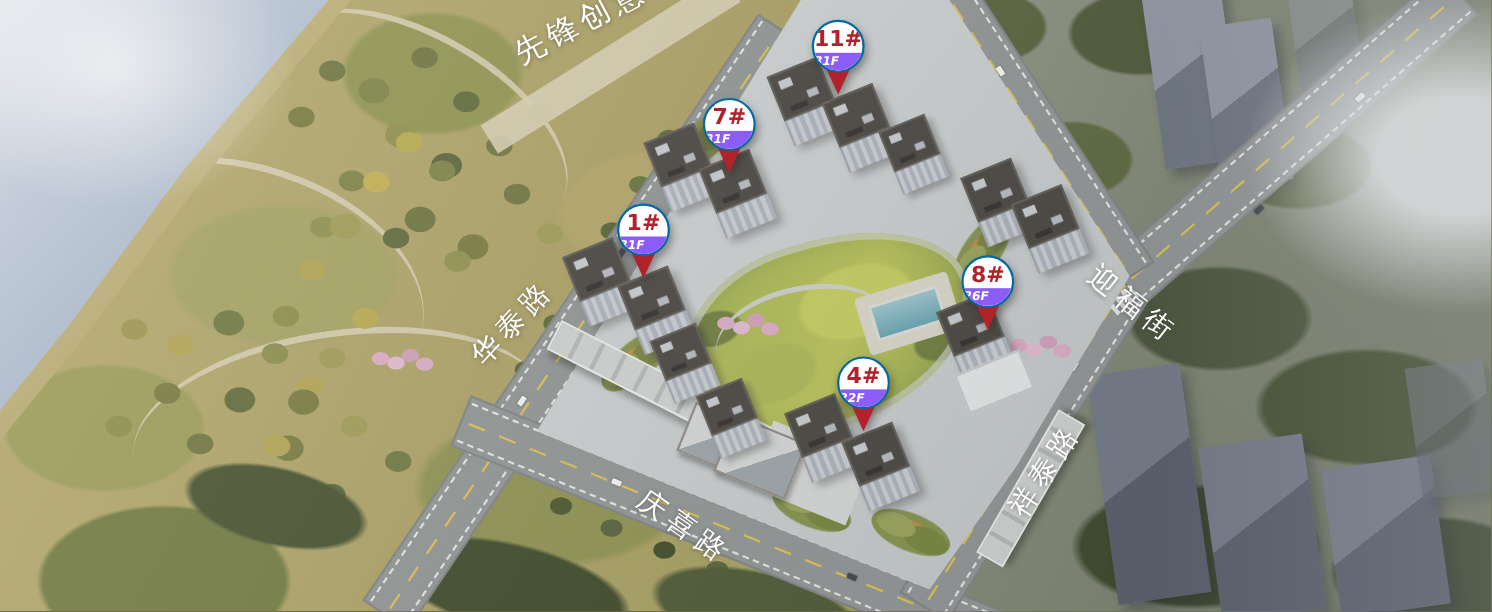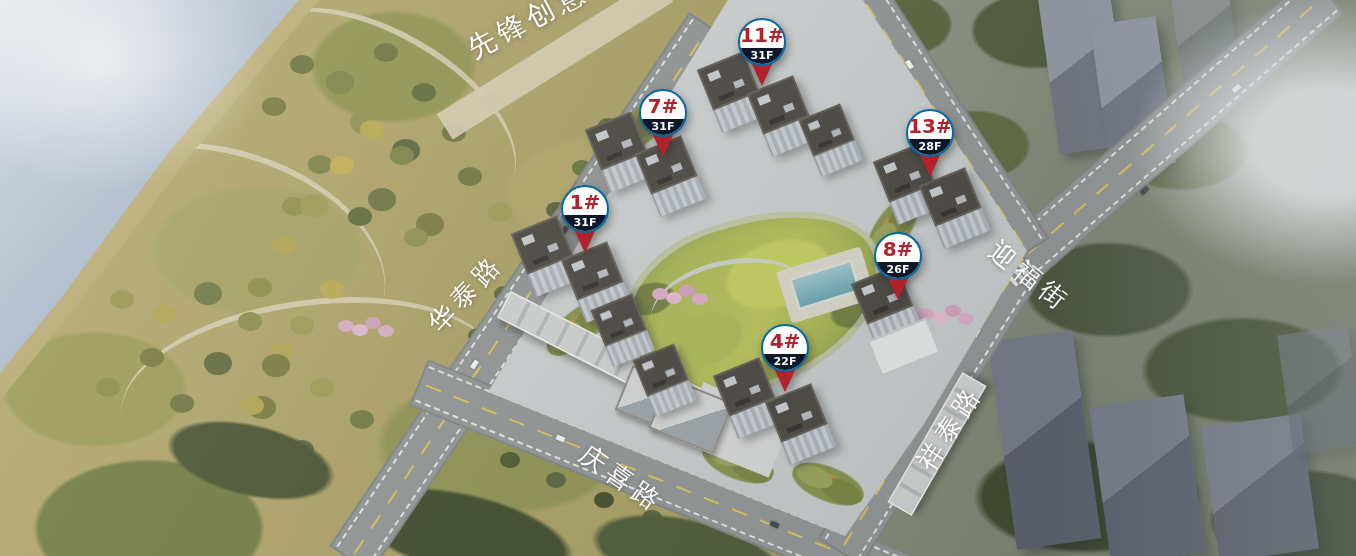--- a/index.html
+++ b/index.html
@@ -163,22 +163,22 @@
     font-weight:500; text-shadow:0 1px 4px rgba(60,60,55,.55); }
 
   
   .pin { width:52px; height:70px; cursor:pointer;
     filter:drop-shadow(2px 4px 4px rgba(40,30,30,.45)); }
   .pin .head { position:absolute; left:2px; top:0; width:48px; height:48px;
     border-radius:50%; background:#fff; border:2px solid #0369a1; overflow:hidden;
     display:flex; flex-direction:column; }
   .pin .num { flex:none; height:28px; line-height:31px; text-align:center;
     color:#b1222a; font-weight:bold; font-size:20px; letter-spacing:0; }
-  .pin .floor { flex:1; background:#0f172a; color:#fff; text-align:center;
-    font-size:11px; font-weight:bold; line-height:15px; }
+  .pin .floor { flex:1; background:#8b5cf6; color:#fff; 
+    font-size:11px; font-weight:bold; line-height:15px;font-style:italic; }
   .pin .tail { position:absolute; left:15px; top:44px; width:0; height:0;
     border-left:11px solid transparent; border-right:11px solid transparent;
     border-top:24px solid #b1222a; }
 </style>
 </head>
 <body>
 
 <div class="stage">
 
   <div class="park"></div>
@@ -342,21 +342,14 @@
       <span class="floor">26F</span>
     </div>
   </div>
   <div class="pin" style="left:736px;top:18px">
     <i class="tail"></i>
     <div class="head">
       <span class="num">11#</span>
       <span class="floor">31F</span>
     </div>
   </div>
-  <div class="pin" style="left:904px;top:109px">
-    <i class="tail"></i>
-    <div class="head">
-      <span class="num">13#</span>
-      <span class="floor">28F</span>
-    </div>
-  </div>
 
 </div>
 
 </body></html>

